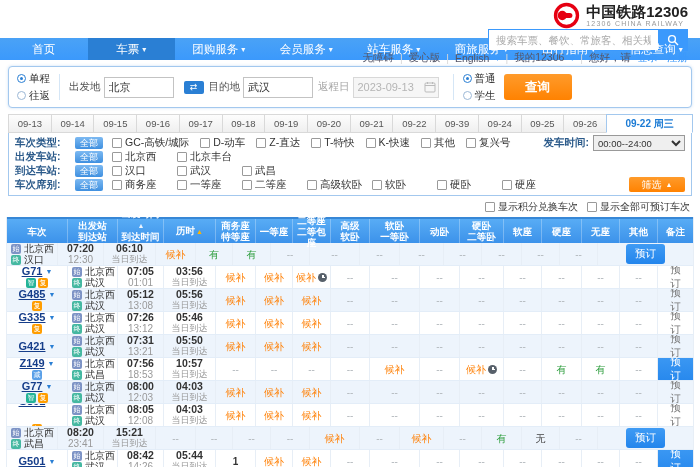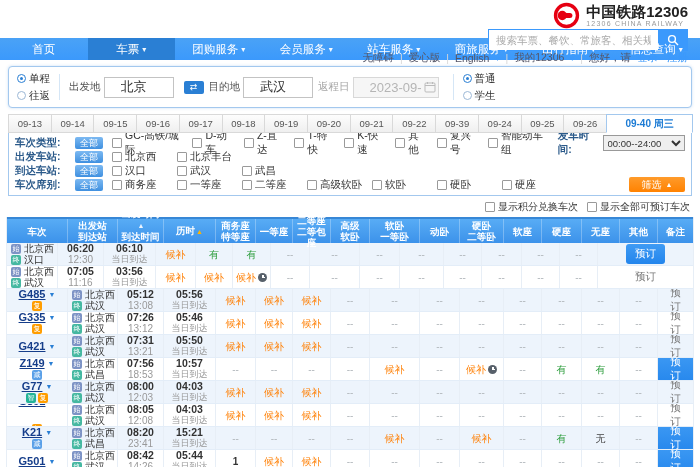--- a/index.html
+++ b/index.html
@@ -40,21 +40,21 @@
   .radio { display:flex; align-items:center; gap:3px; cursor:pointer; white-space:nowrap; }
   .rdo { width:9px; height:9px; border:1px solid #9cb8d6; border-radius:50%; background:#fff;
     display:inline-block; position:relative; flex:0 0 9px; }
   .rdo.on { border-color:#2a7fd4; }
   .rdo.on::after { content:""; position:absolute; left:2px; top:2px; width:3px; height:3px;
     background:#2a7fd4; border-radius:50%; }
   .vdiv { width:1px; height:26px; background:#d5e6f6; margin:0 9px; flex:0 0 1px; }
   .field { display:flex; align-items:center; gap:3px; font-size:10.5px; color:#555;
     margin-right:5px; white-space:nowrap; }
   .field .box { position:relative; display:flex; align-items:center; }
-  .field input { height:21px; border:1px solid #c3c3c3; font-size:13px; padding:0 16px;
+  .field input { height:21px; border:1px solid #c3c3c3; font-size:11px; padding:0 4px;
     color:#333; font-family:inherit; }
   .in-city { width:70px; color:#a9a9a9; }
   .in-date { width:86px; padding-right:18px; }
   .in-date.dis { background:#f6f6f6; color:#b5b5b5; border-color:#d8d8d8; }
   .lab-dis { color:#a5a5a5; }
   .cal { position:absolute; right:3px; width:12px; height:12px; }
   .swap { width:20px; height:13px; background:#2a7fd4; border-radius:2px; color:#fff;
     display:flex; align-items:center; justify-content:center; font-size:9px; margin:0 5px;
     cursor:pointer; flex:0 0 20px; }
   .btn-query { width:68px; height:26px; background:linear-gradient(#ff9b2b,#ff8201); border:none;
@@ -260,38 +260,39 @@
     <div class="radio-col">
       <label class="radio">
         <span class="rdo on"></span>
         <span>普通</span>
       </label>
       <label class="radio">
         <span class="rdo"></span>
         <span>学生</span>
       </label>
     </div>
+    <button class="btn-query">查询</button>
   </section>
 
   <div class="date-tabs" id="dateTabs">
       <div class="dtab">09-13</div>
       <div class="dtab">09-14</div>
       <div class="dtab">09-15</div>
       <div class="dtab">09-16</div>
       <div class="dtab">09-17</div>
       <div class="dtab">09-18</div>
       <div class="dtab">09-19</div>
       <div class="dtab">09-20</div>
       <div class="dtab">09-21</div>
       <div class="dtab">09-22</div>
       <div class="dtab">09-39</div>
       <div class="dtab">09-24</div>
       <div class="dtab">09-25</div>
       <div class="dtab">09-26</div>
-      <div class="dtab sel">09-40 周三</div>
+      <div class="dtab sel">09-22 周三</div>
     </div>
 
   <section class="filter-panel" id="filterPanel">
     <div class="frow">
         <span class="flabel">车次类型:</span>
         <span class="fall">全部</span>
         <label class="fopt">
           <span class="cb"></span>
           <span>GC-高铁/城际</span>
         </label>
@@ -311,24 +312,20 @@
           <span class="cb"></span>
           <span>K-快速</span>
         </label>
         <label class="fopt">
           <span class="cb"></span>
           <span>其他</span>
         </label>
         <label class="fopt">
           <span class="cb"></span>
           <span>复兴号</span>
-        </label>
-        <label class="fopt">
-          <span class="cb"></span>
-          <span>智能动车组</span>
         </label>
         <span class="ftime">
           <span>发车时间:</span>
           <select><option>00:00--24:00</option></select>
         </span>
       </div>
       <div class="frow slots">
         <span class="flabel">出发车站:</span>
         <span class="fall">全部</span>
         <label class="fopt">
@@ -471,21 +468,21 @@
             <div class="st">
               <span class="sticon start">始</span>
               <span>北京西</span>
             </div>
             <div class="st">
               <span class="sticon end">终</span>
               <span>汉口</span>
             </div>
           </div>
           <div class="td" style="width: 46px;">
-            <div class="t1">06:20</div>
+            <div class="t1">07:20</div>
             <div class="t2">12:30</div>
           </div>
           <div class="td" style="width: 52px;">
             <div class="t1">06:10</div>
             <div class="t2 small">当日到达</div>
           </div>
           <div class="td" style="width: 40px;">
             <div class="v">
               <span class="v-hb">候补</span>
             </div>
@@ -538,33 +535,43 @@
           <div class="td" style="width: 38px;">
             <div class="v">
               <span class="v-none">--</span>
             </div>
           </div>
           <div class="td" style="flex: 1 1 0%;">
             <button class="btn-book">预订</button>
           </div>
         </div>
         <div class="trow">
+          <div class="td" style="width: 60px;">
+            <div class="tno-line">
+              <a class="tno">G71</a>
+              <span class="tcaret">▼</span>
+            </div>
+            <div class="badges">
+              <span class="badge smart">智</span>
+              <span class="badge fuxing">复</span>
+            </div>
+          </div>
           <div class="td left" style="width: 50px;">
             <div class="st">
               <span class="sticon start">始</span>
               <span>北京西</span>
             </div>
             <div class="st">
               <span class="sticon end">终</span>
               <span>武汉</span>
             </div>
           </div>
           <div class="td" style="width: 46px;">
             <div class="t1">07:05</div>
-            <div class="t2">11:16</div>
+            <div class="t2">01:01</div>
           </div>
           <div class="td" style="width: 52px;">
             <div class="t1">03:56</div>
             <div class="t2 small">当日到达</div>
           </div>
           <div class="td" style="width: 40px;">
             <div class="v">
               <span class="v-hb">候补</span>
             </div>
           </div>
@@ -1138,29 +1145,20 @@
           <div class="td" style="width: 38px;">
             <div class="v">
               <span class="v-none">--</span>
             </div>
           </div>
           <div class="td" style="flex: 1 1 0%;">
             <button class="btn-book plain">预订</button>
           </div>
         </div>
         <div class="trow alt">
-          <div class="td" style="width: 60px;">
-            <div class="tno-line">
-              <a class="tno">K21</a>
-              <span class="tcaret">▼</span>
-            </div>
-            <div class="badges">
-              <span class="badge discount">减</span>
-            </div>
-          </div>
           <div class="td left" style="width: 50px;">
             <div class="st">
               <span class="sticon start">始</span>
               <span>北京西</span>
             </div>
             <div class="st">
               <span class="sticon end">终</span>
               <span>武昌</span>
             </div>
           </div>

